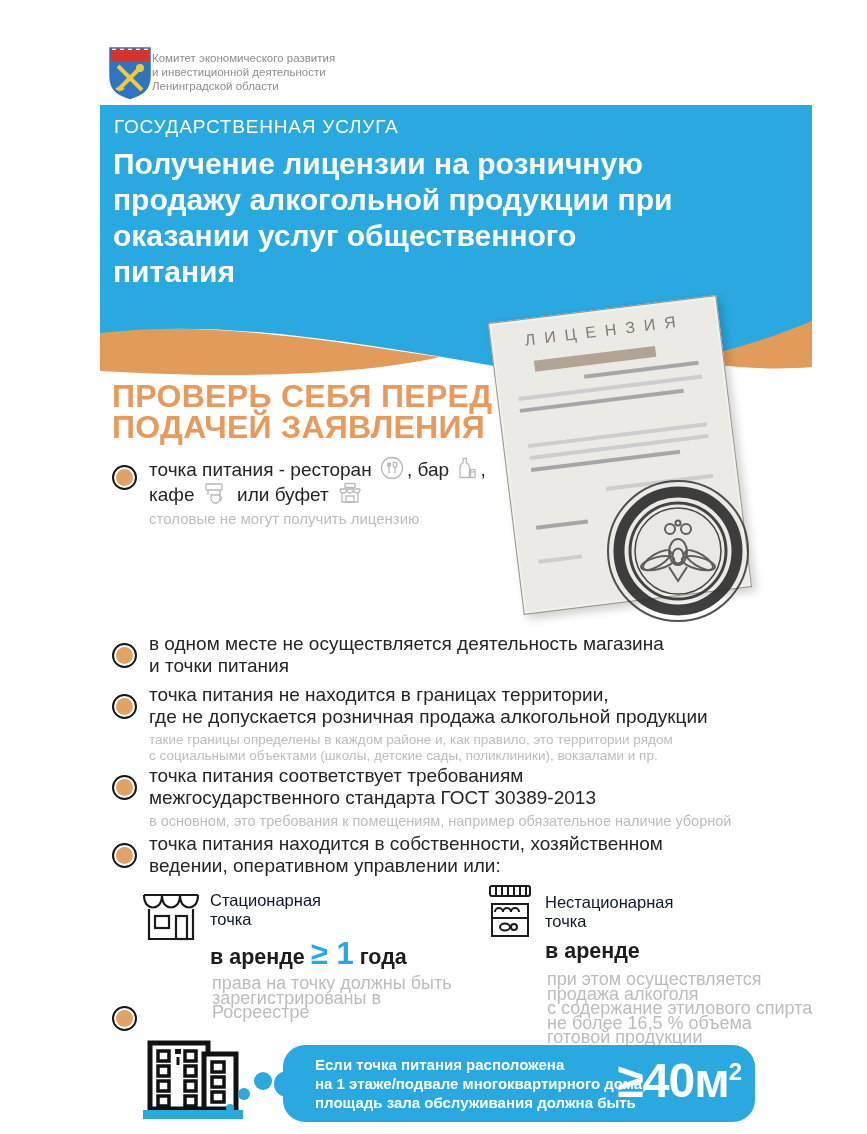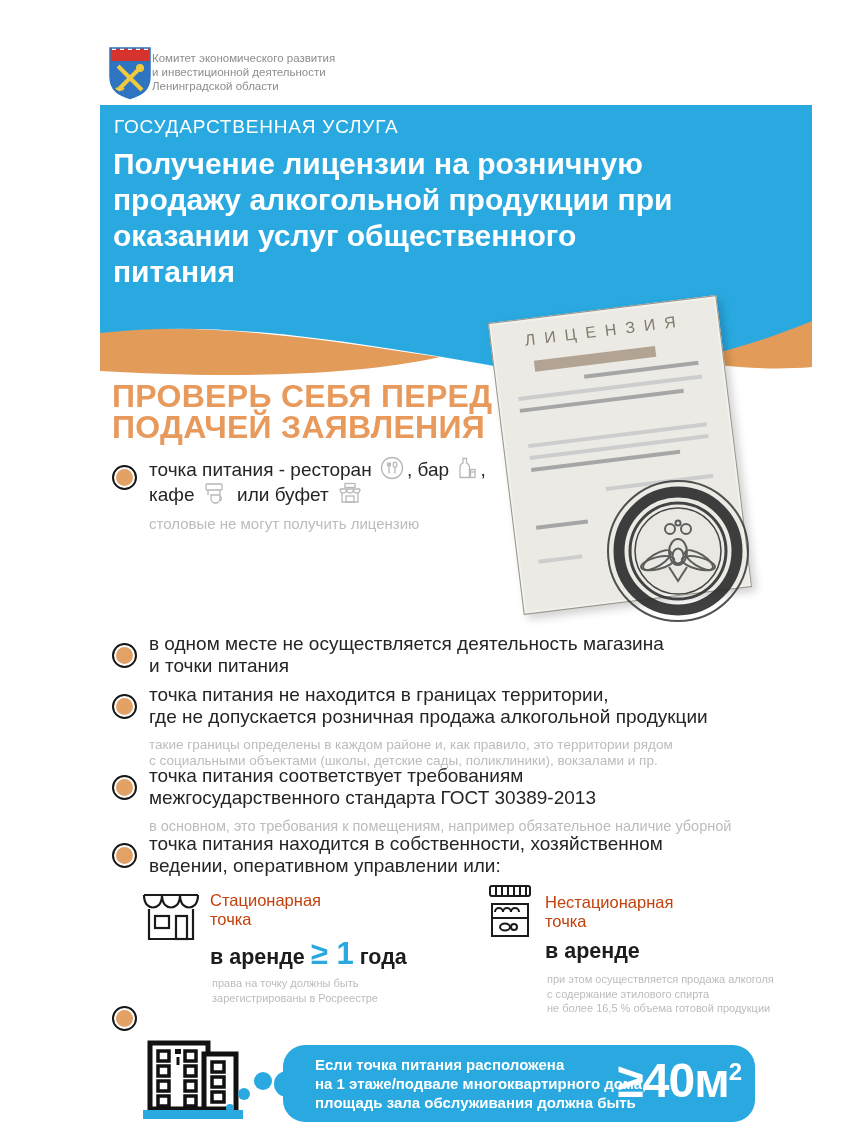--- a/index.html
+++ b/index.html
@@ -30,30 +30,30 @@
   
   .sec-head{position:absolute;left:112px;top:381px;z-index:4;color:#e8995c;font-weight:800;
             font-size:32px;line-height:31px;letter-spacing:.3px;}
 
   
   .item{position:absolute;left:112px;z-index:4;}
   .bullet{position:absolute;left:0;width:21px;height:21px;border:2.6px solid #161616;border-radius:50%;
           display:flex;align-items:center;justify-content:center;background:#fff;}
   .bullet i{display:block;width:17px;height:17px;border-radius:50%;background:#e2a266;}
   .itxt{margin-left:37px;font-size:19px;line-height:22px;color:#252525;}
-  .note{margin-left:37px;color:#bcbcbc;margin-top:9px;font-size:15px;line-height:17px;}
+  .note{margin-left:37px;color:#bcbcbc;margin-top:4px;font-size:15px;line-height:17px;}
   .note-sm{font-size:13.5px;line-height:16px;}
   .icn{vertical-align:-4px;margin:0 3px;}
 
   
   .col{position:absolute;z-index:4;}
-  .col-title{position:absolute;font-size:16.5px;line-height:19px;color:#c2410c;}
+  .col-title{position:absolute;font-size:16.5px;line-height:19px;color:#0f172a;}
   .rent{position:absolute;font-size:21.5px;font-weight:700;color:#1d1d1d;white-space:nowrap;}
   .rent .big{color:#29a9e0;font-size:31px;font-weight:800;}
-  .col-note{position:absolute;font-size:11px;line-height:14.5px;color:#bcbcbc;}
+  .col-note{position:absolute;font-size:18px;line-height:14.5px;color:#bcbcbc;}
 
   
   .bubble{position:absolute;left:283px;top:1045px;width:472px;height:77px;background:#29a9e0;
           border-radius:22px;z-index:4;color:#fff;}
   .bubble:before{content:"";position:absolute;left:-9px;top:26px;width:26px;height:26px;border-radius:50%;background:#29a9e0;}
   .bub-text{position:absolute;left:32px;top:10px;font-size:15px;line-height:19px;font-weight:600;}
   .bub-value{position:absolute;right:14px;top:8px;font-size:48px;font-weight:800;letter-spacing:-1px;}
   .bub-value sup{font-size:24px;}
   .dot{position:absolute;border-radius:50%;background:#29a9e0;z-index:4;}
 </style>

